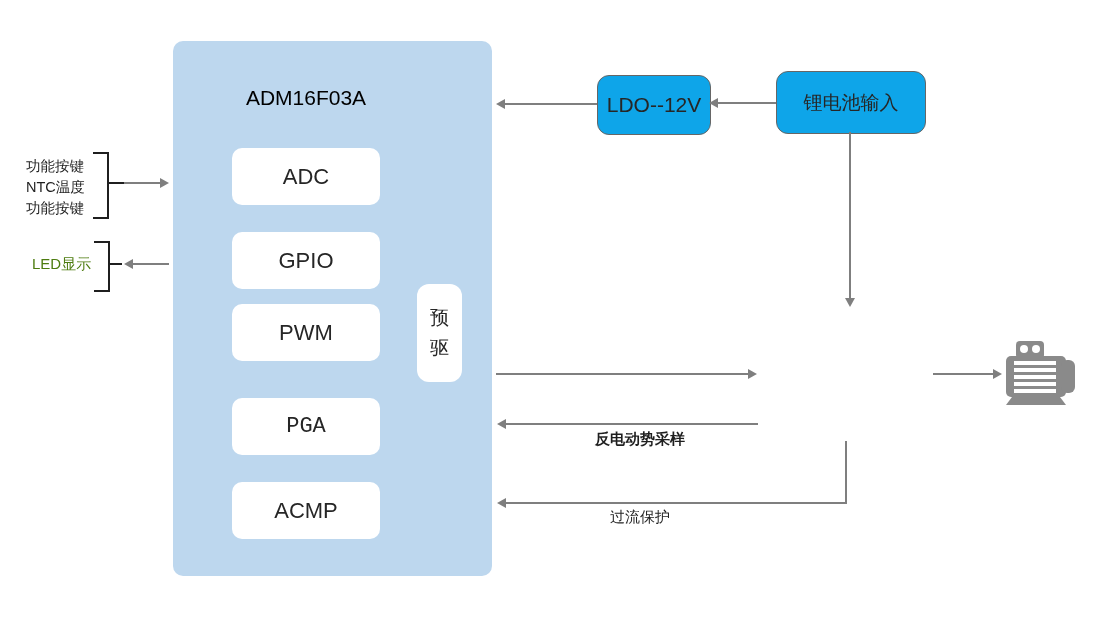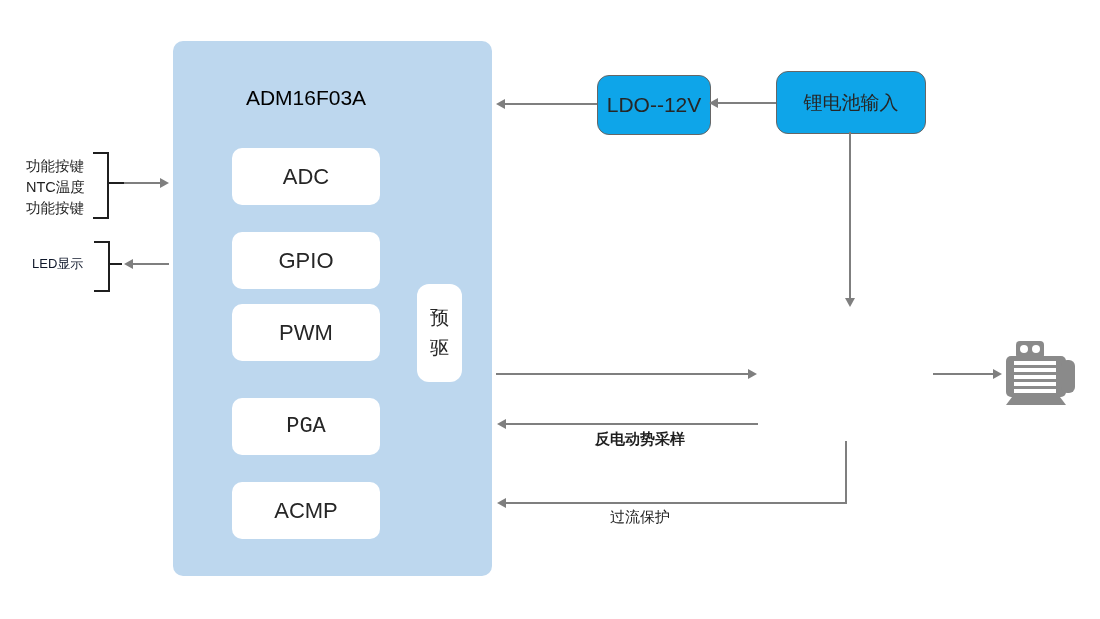--- a/index.html
+++ b/index.html
@@ -69,21 +69,21 @@
     border:2px solid #1f1f1f; border-left:none;
     background:transparent;
   }
   .bracket-in  { left:93px; top:152px; width:14px; height:63px; }
   .bracket-led { left:94px; top:241px; width:14px; height:47px; }
 
   .input-labels {
     left:26px; top:156px; width:80px;
     font-size:14.5px; line-height:21px; color:#1f1f1f;
   }
-  .led-label { left:32px; top:255px; font-size:13px; color:#0f172a; }
+  .led-label { left:32px; top:255px; font-size:15px; color:#4d7c0f; }
 
   .flow-label { text-align:center; color:#1f1f1f; }
   .uvw-label  { left:558px; top:381px; width:160px; font-size:16px; letter-spacing:2px; }
   .bemf-label { left:560px; top:430px; width:160px; font-size:15px;font-weight:bold; }
   .ocp-label  { left:560px; top:508px; width:160px; font-size:15px; }
 
   .motor { left:1001px; top:336px; width:78px; height:70px; }
 </style>
 </head>
 <body>

